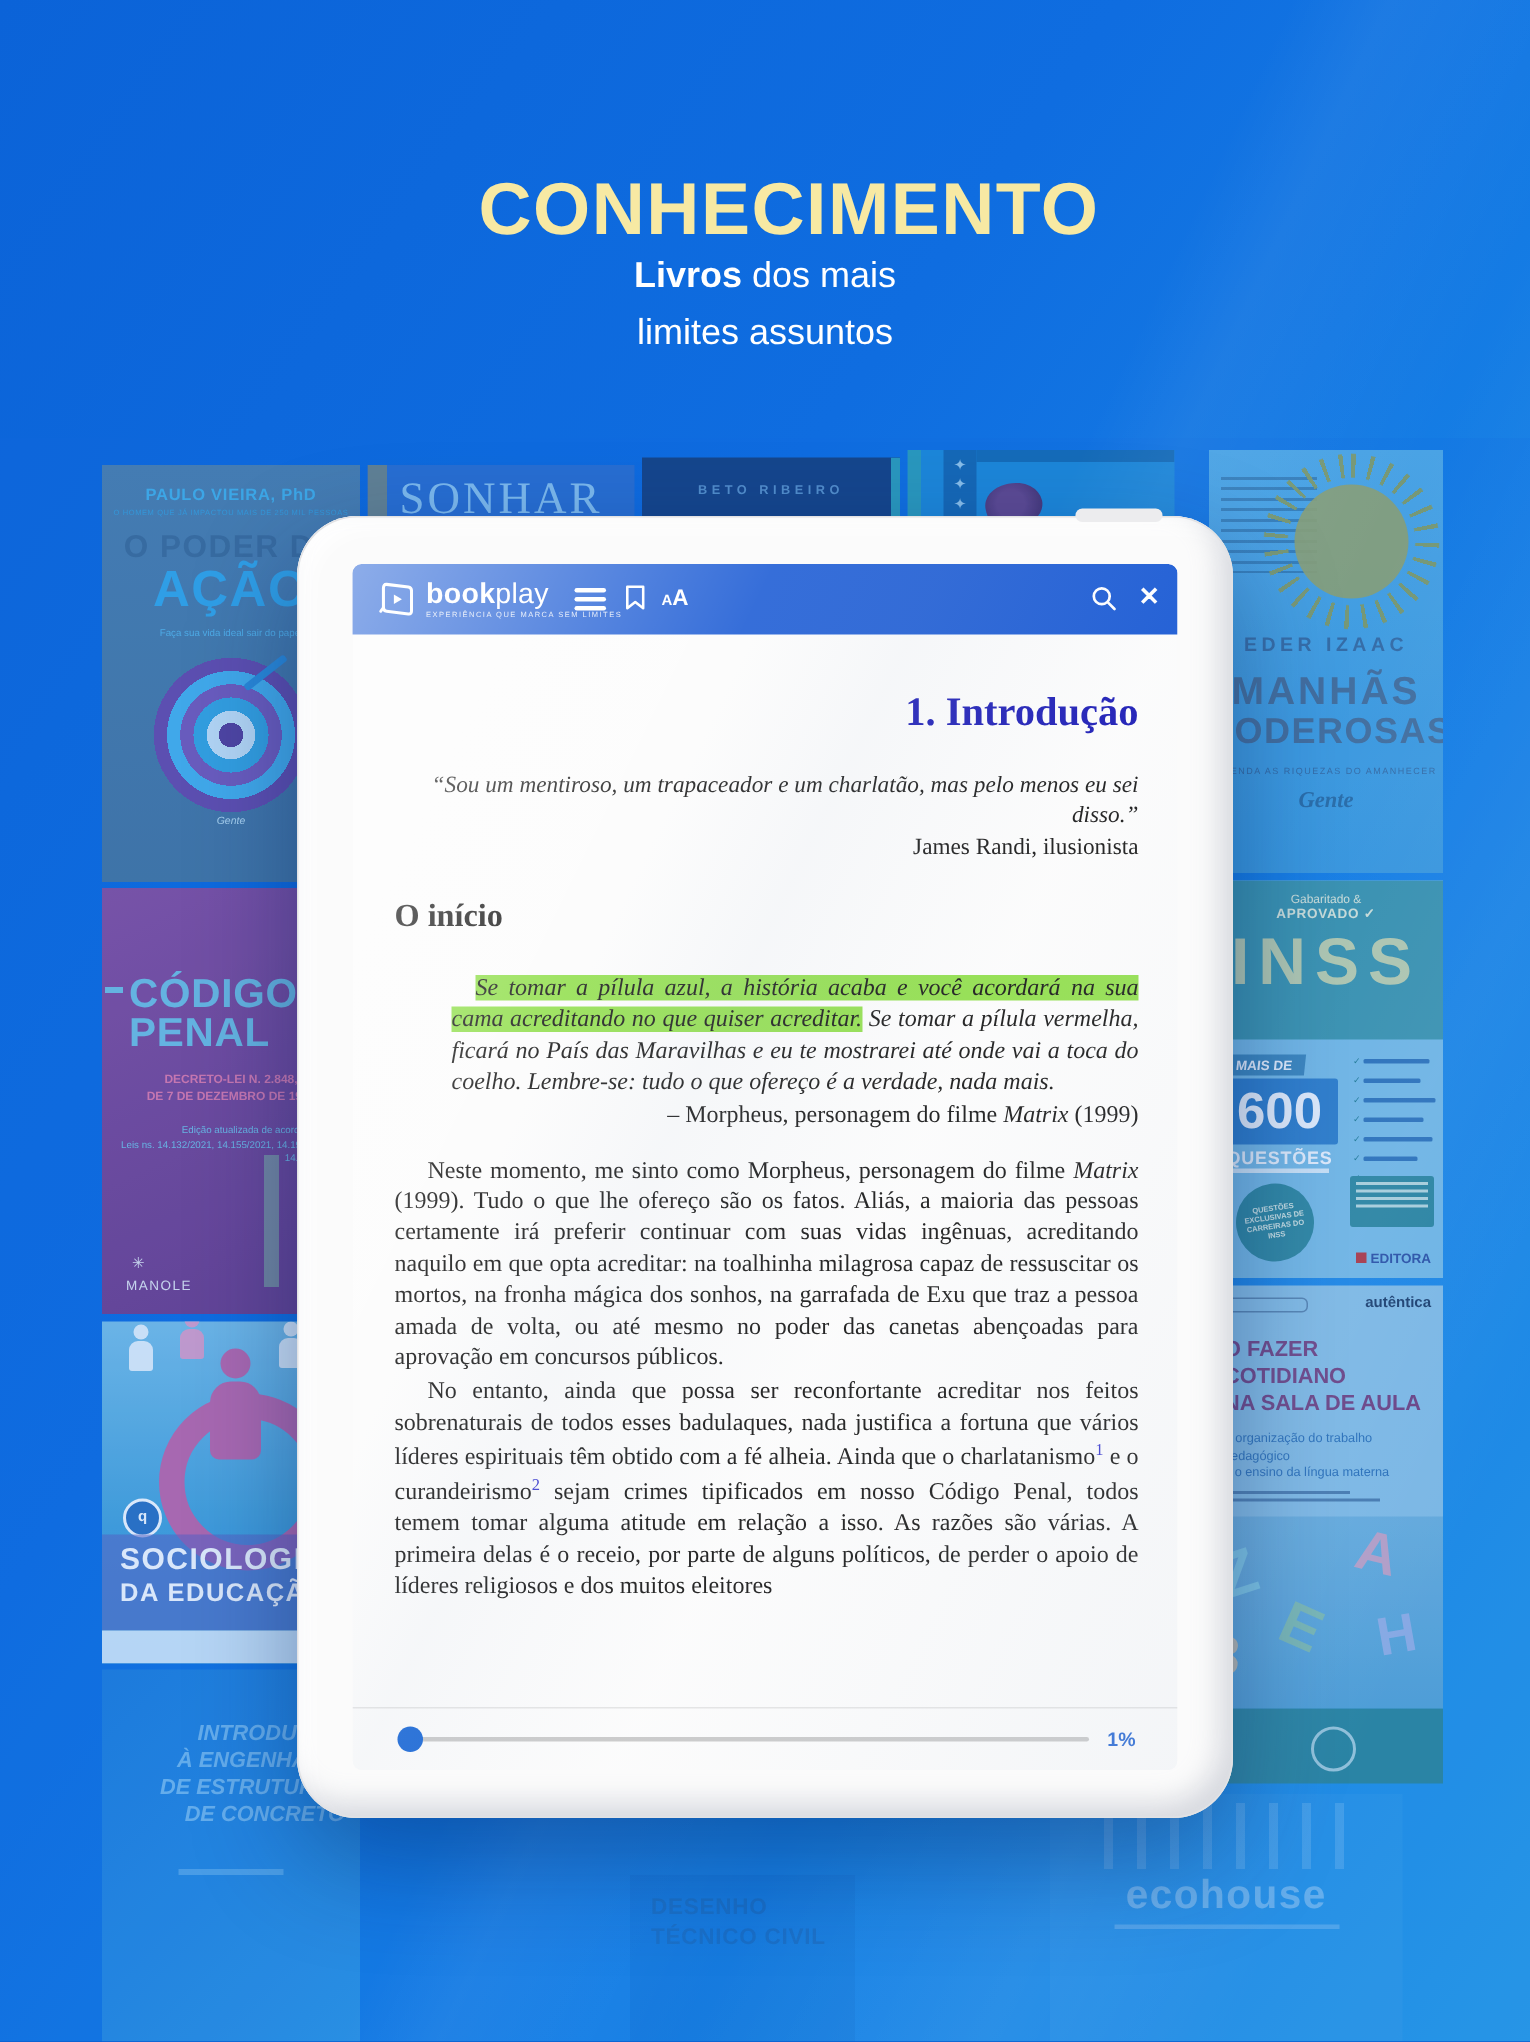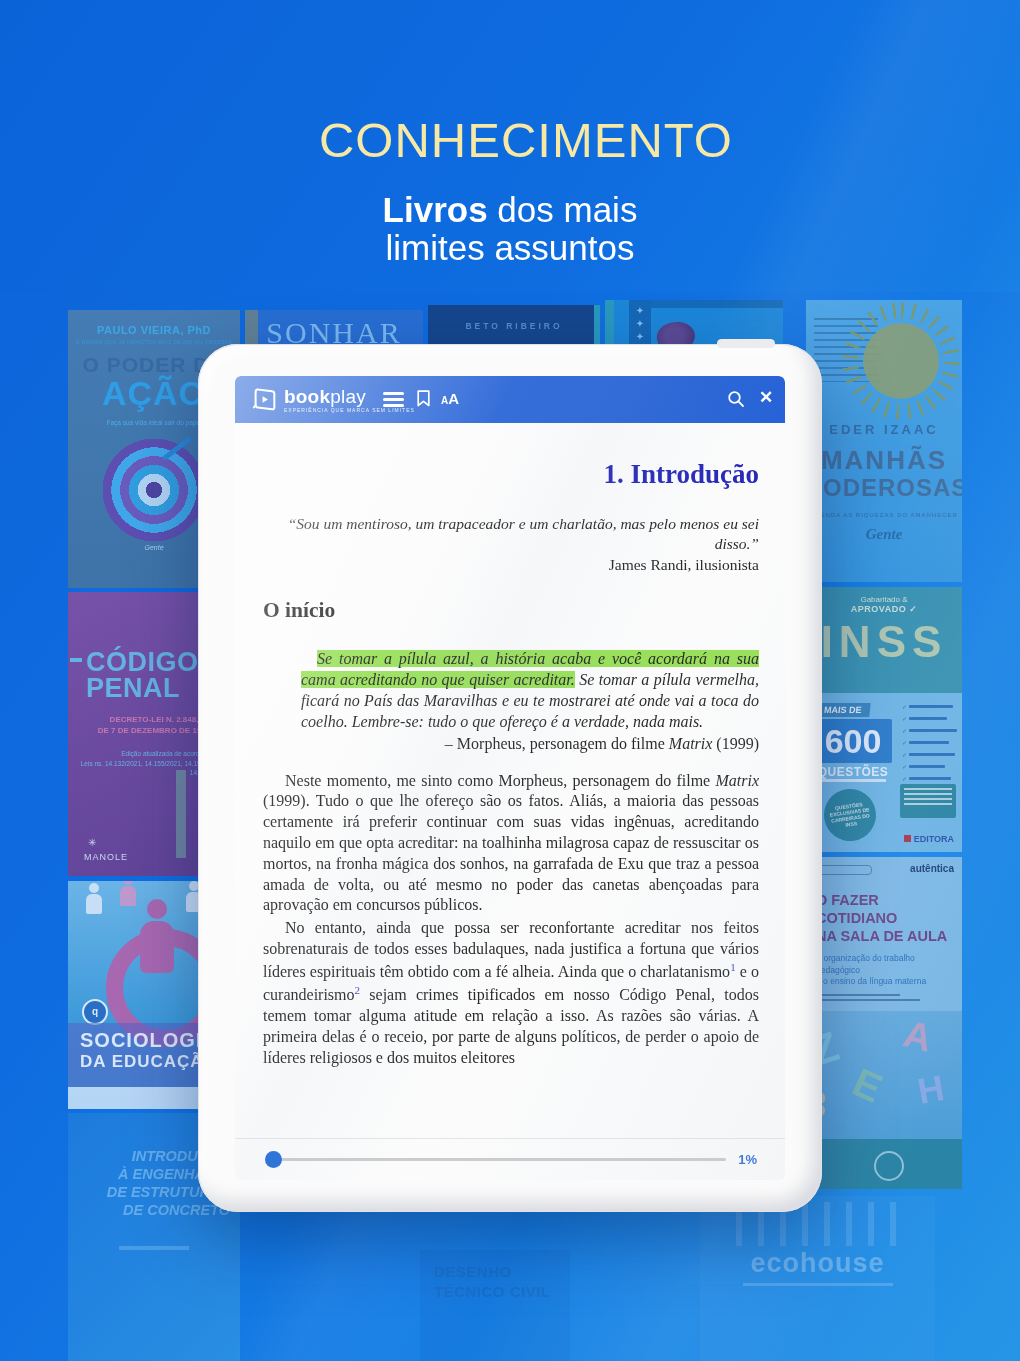--- a/index.html
+++ b/index.html
@@ -3,22 +3,22 @@
 <meta charset="utf-8">
 <style>
   html,body{margin:0;padding:0;background:#0a5ecf;}
   .canvas{position:relative;width:1020px;height:1361px;overflow:hidden;
     font-family:"Liberation Sans",sans-serif;
     background:linear-gradient(125deg,#0b63d8 0%,#0f6de0 38%,#1783e6 68%,#2b9ee8 100%);}
   .bg-sheen{position:absolute;inset:0;pointer-events:none;z-index:3;
     background:linear-gradient(115deg,rgba(255,255,255,0) 52%,rgba(255,255,255,.05) 56%,rgba(255,255,255,0) 66%,rgba(255,255,255,.06) 78%,rgba(255,255,255,0) 88%);}
   
   .hero{position:absolute;top:116px;left:0;right:0;text-align:center;z-index:6;}
-  .hero-title{font-size:49px;font-weight:400;letter-spacing:1px;color:#F7E9A3;line-height:1;margin-left:32px;}
-  .hero-sub{margin-top:26px;font-size:35px;color:#ffffff;line-height:38px;font-weight:400;}
+  .hero-title{font-size:49px;font-weight:700;letter-spacing:1px;color:#F7E9A3;line-height:1;margin-left:32px;}
+  .hero-sub{font-size:24px;color:#ffffff;line-height:38px;font-weight:400;}
   .hero-sub b{font-weight:800;}
   
   .cover{position:absolute;overflow:hidden;z-index:1;}
   .tint{position:absolute;left:0;top:292px;right:0;bottom:0;background:rgba(18,108,226,.16);z-index:2;pointer-events:none;}
   
   .c-poder{left:68px;top:310px;width:172px;height:278px;background:linear-gradient(180deg,#4e80ab 0%,#47769e 100%);text-align:center;}
   .c-poder .auth{margin-top:14px;font-size:11px;font-weight:800;color:#45b2e8;letter-spacing:.5px;}
   .c-poder .tiny{margin-top:3px;font-size:5px;color:#3aa0d8;letter-spacing:.4px;}
   .c-poder .t1{margin-top:8px;font-size:21px;font-weight:800;color:#3f6c96;letter-spacing:1px;}
   .c-poder .t2{font-size:34px;font-weight:800;color:#35a8e8;letter-spacing:1px;line-height:.95;}

